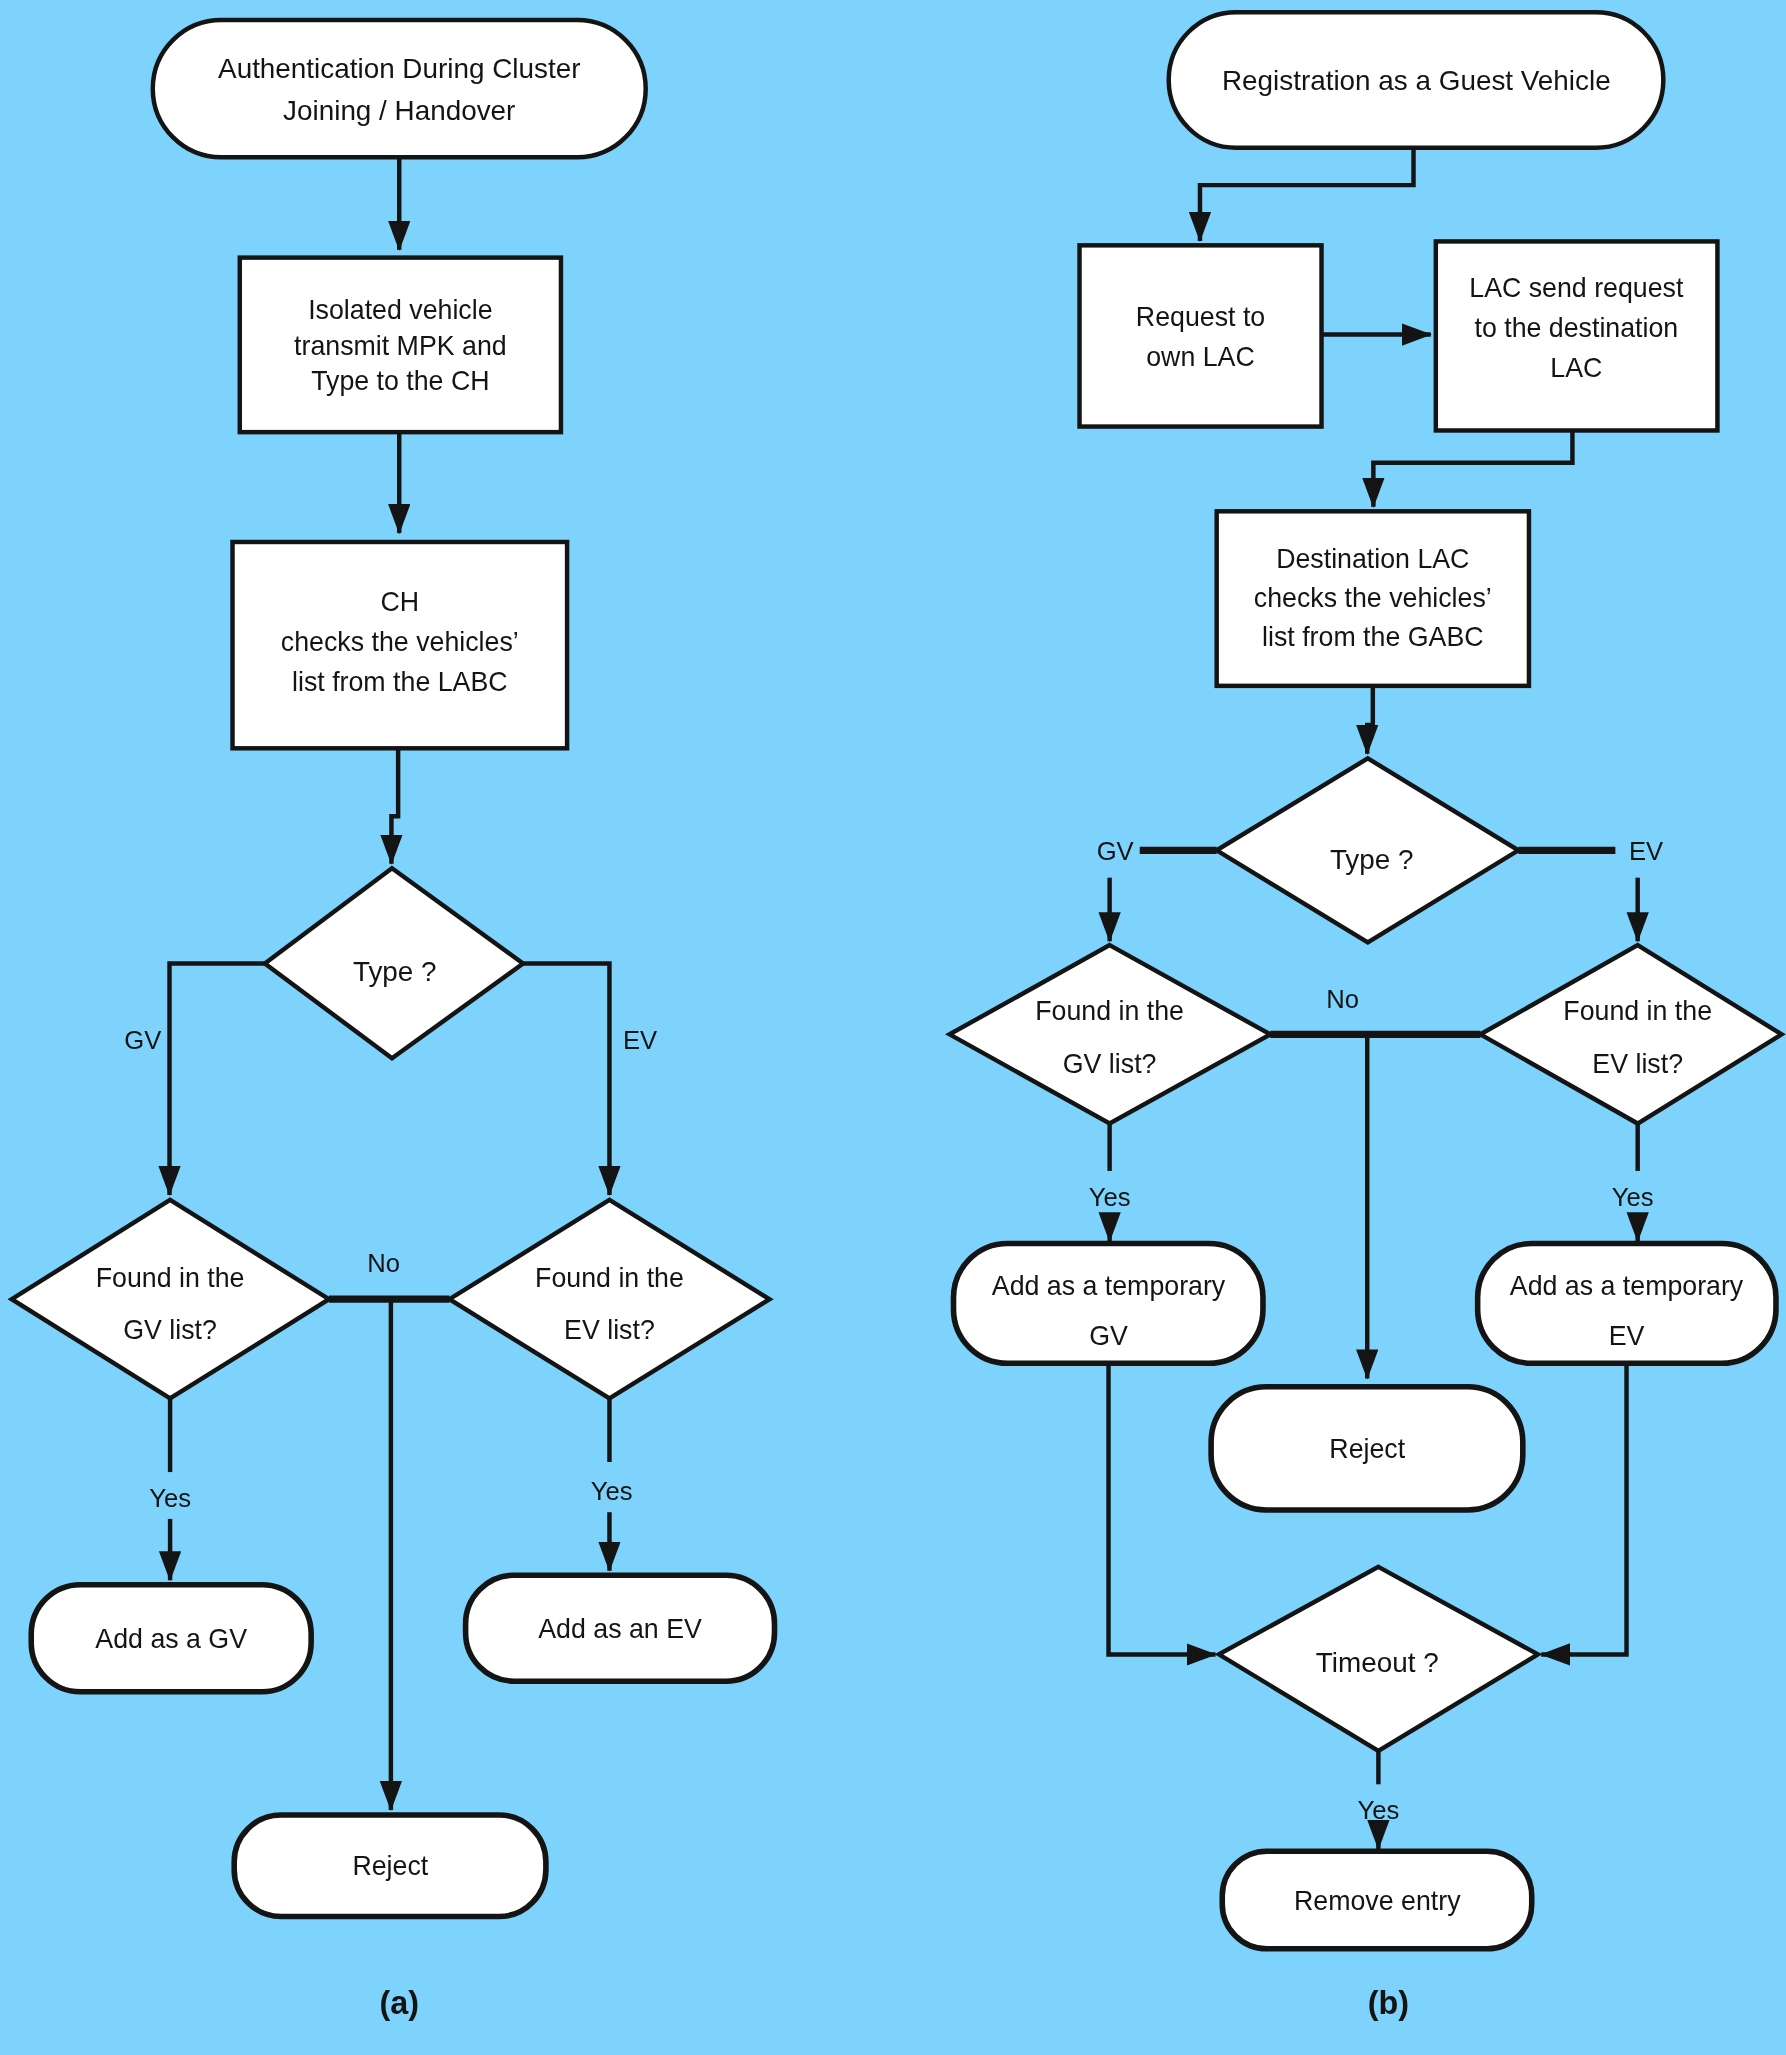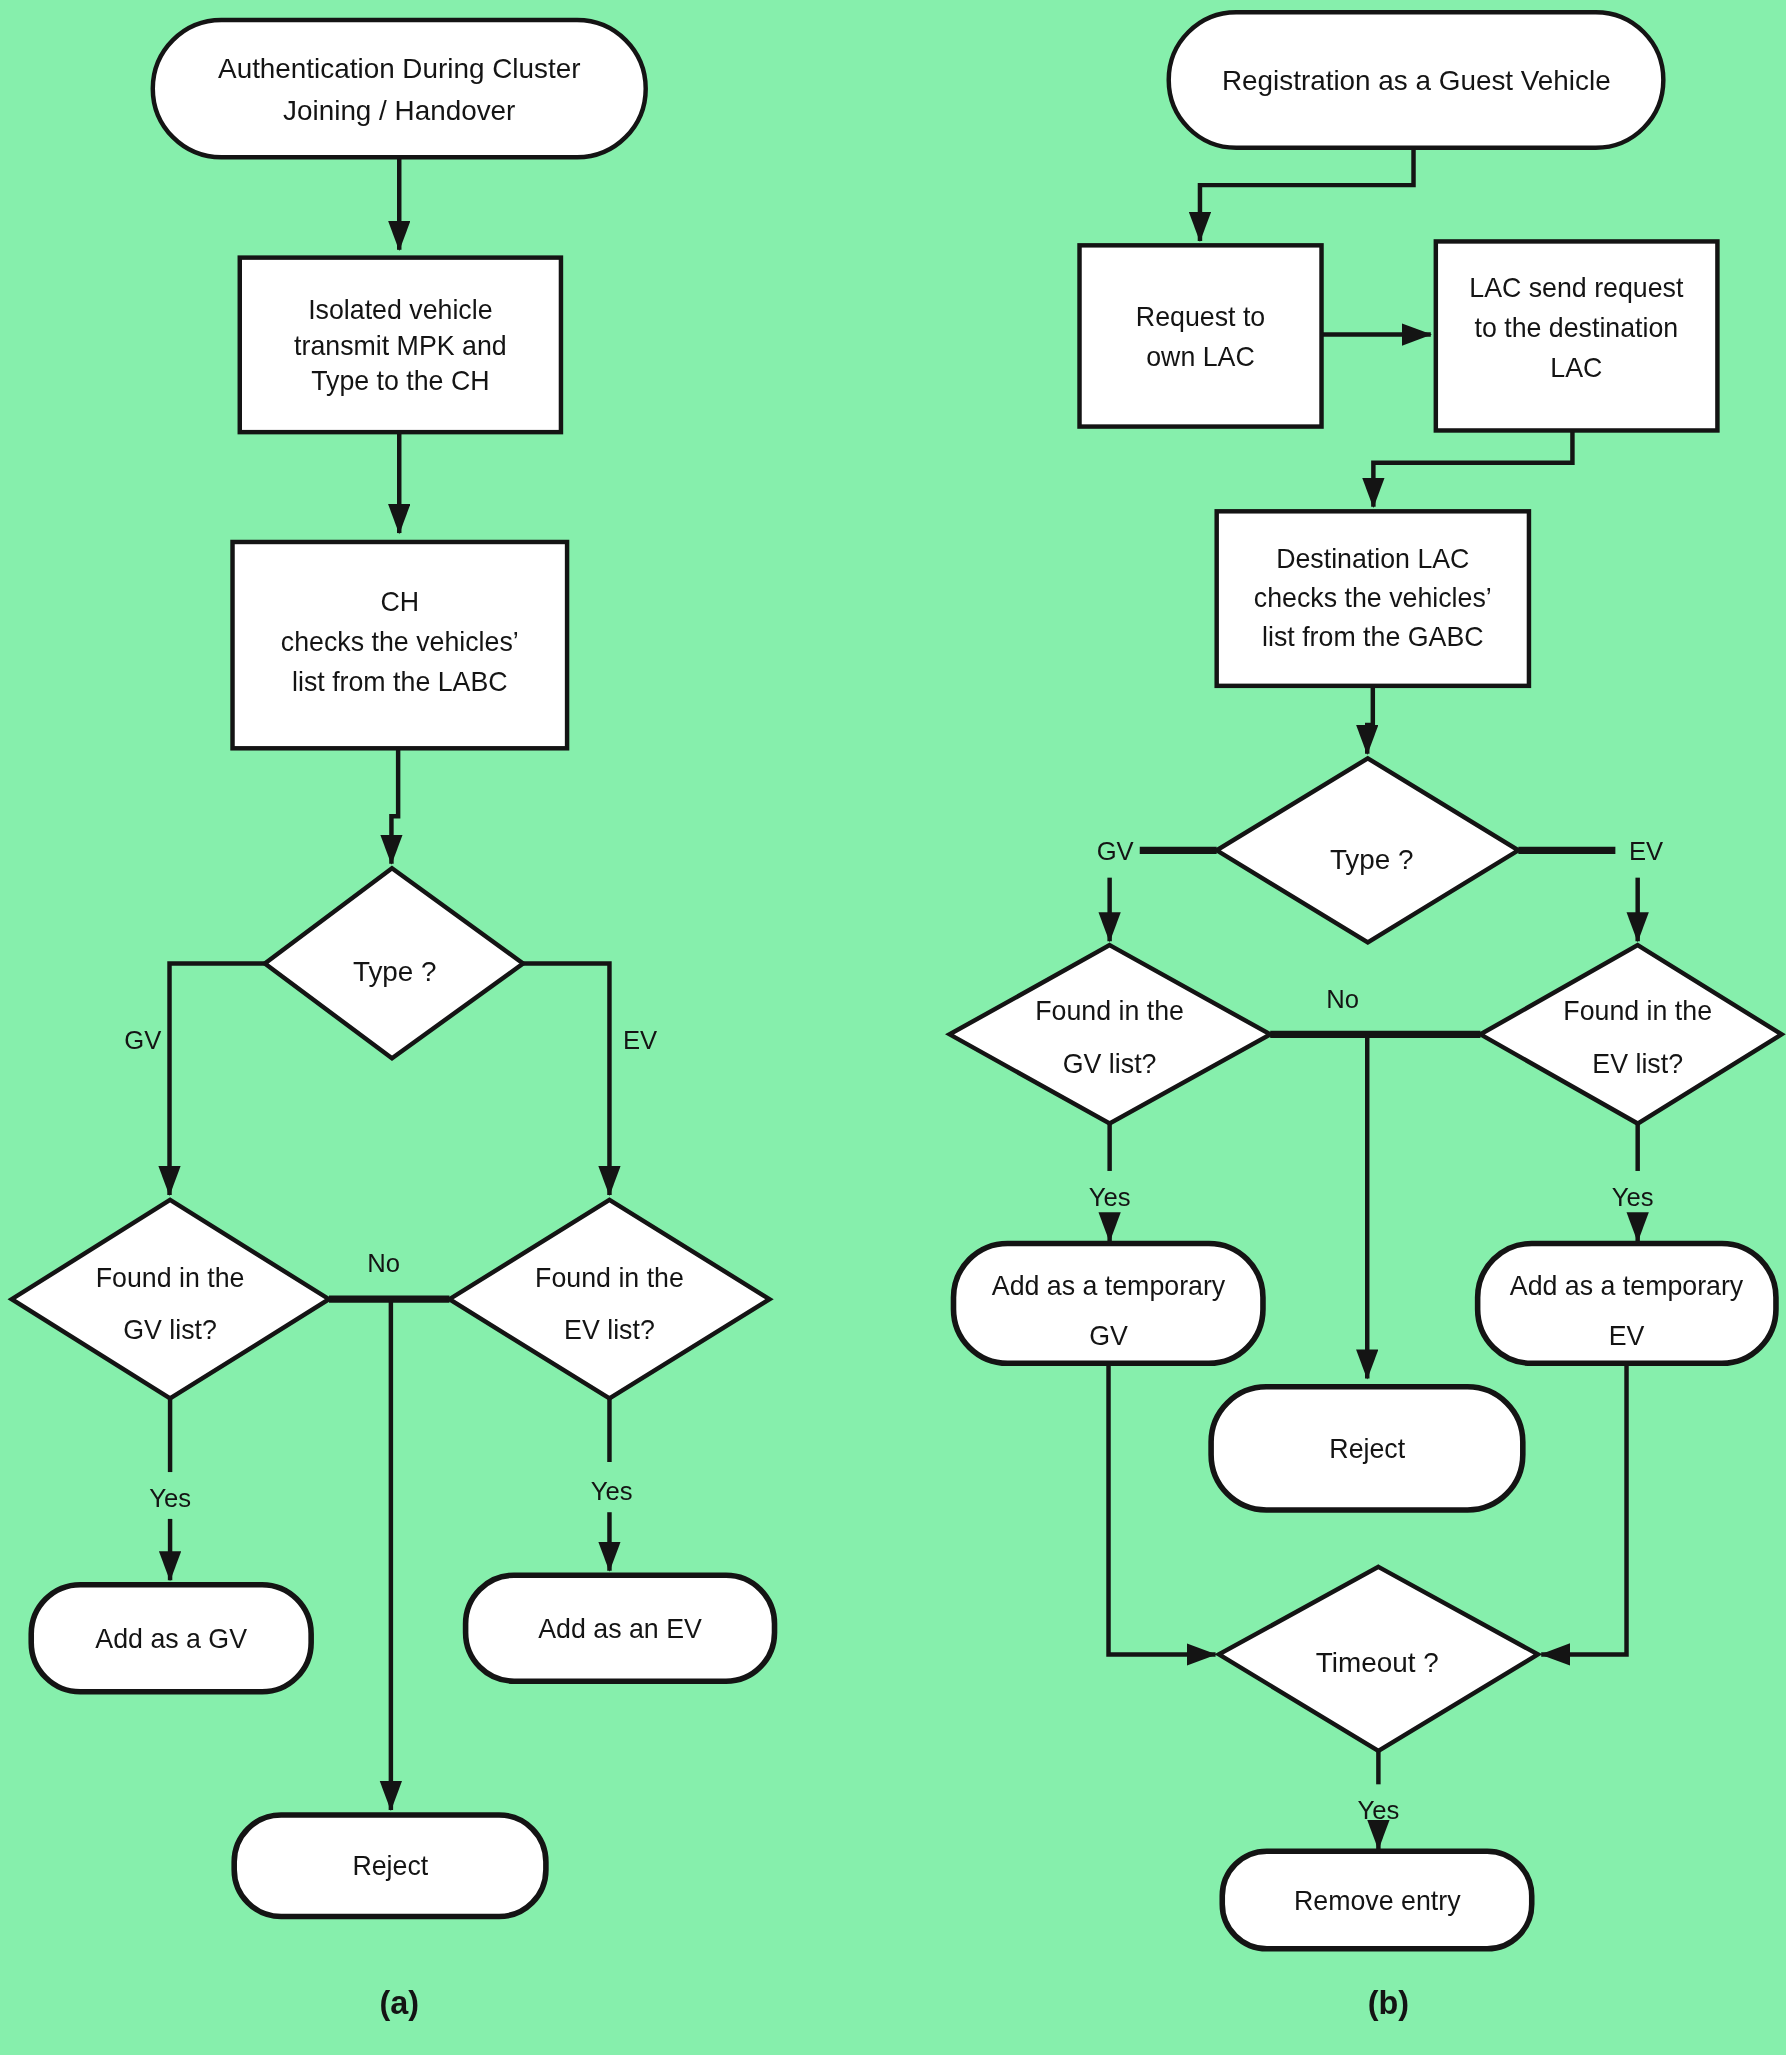--- a/index.html
+++ b/index.html
@@ -4,21 +4,21 @@
 <style>
   html, body {
     margin: 0;
     padding: 0;
     background: #ffffff;
   }
   .figure-wrap {
     width: 100%;
     max-width: 1786px;
     margin: 0 auto;
-    background: #86efac;
+    background: #7dd3fc;
   }
   svg { display: block; width: 100%; height: auto; }
   text {
     font-family: "Liberation Sans", "DejaVu Sans", sans-serif;
     fill: #141414;
     text-anchor: middle;
   }
   .node-text  { font-size: 48px; }
   .title-text { font-size: 50px; }
   .q-text     { font-size: 50px; }

